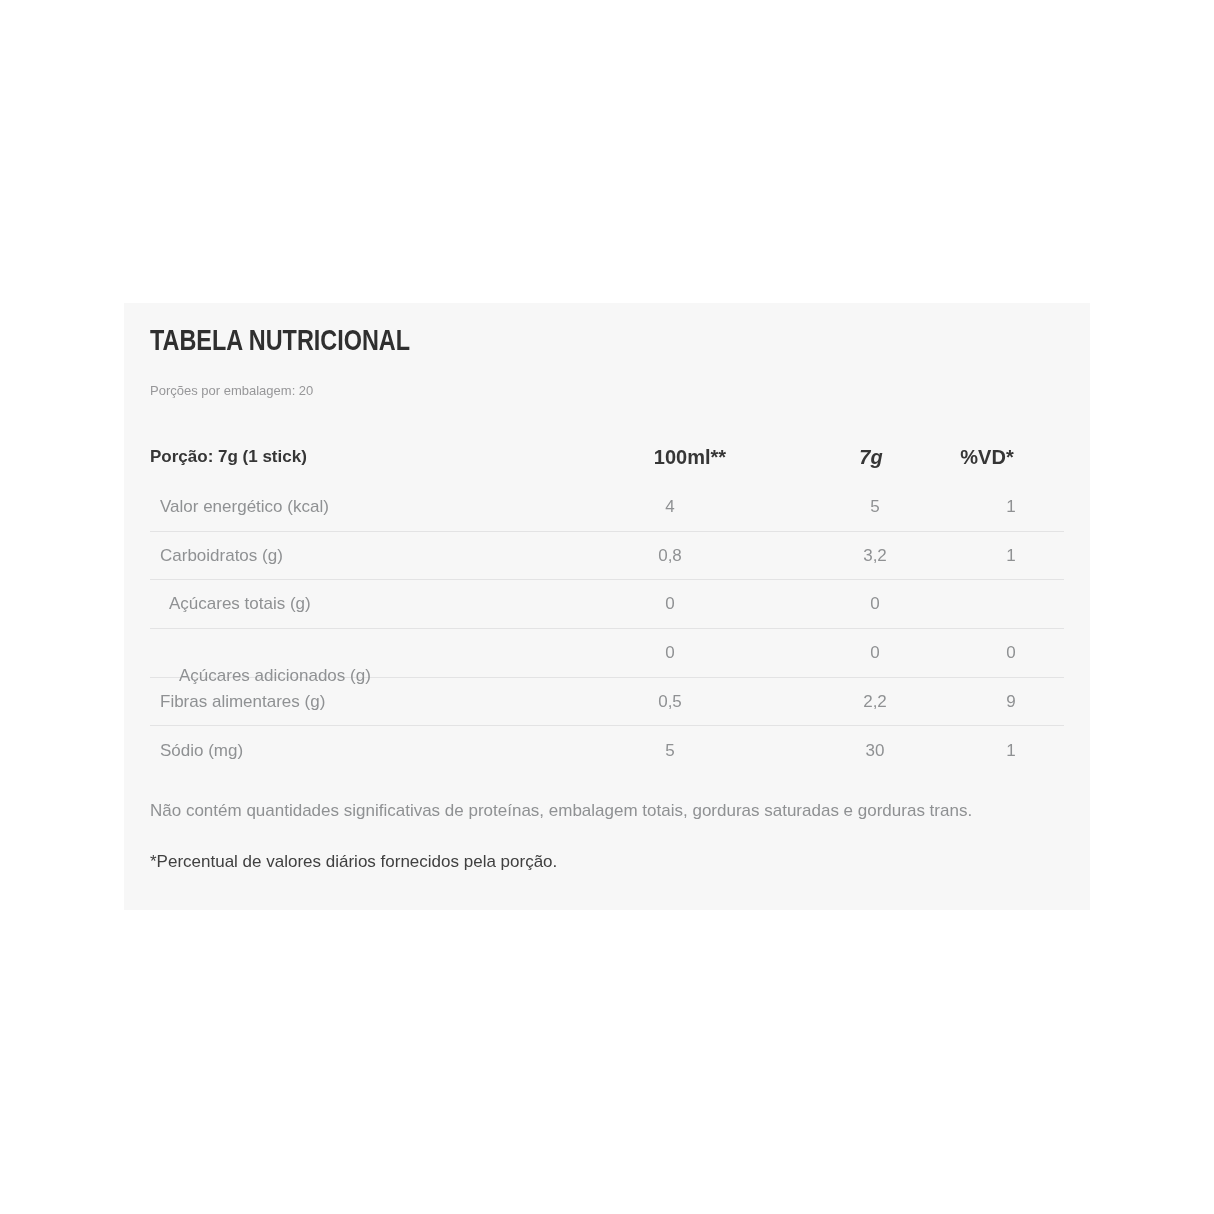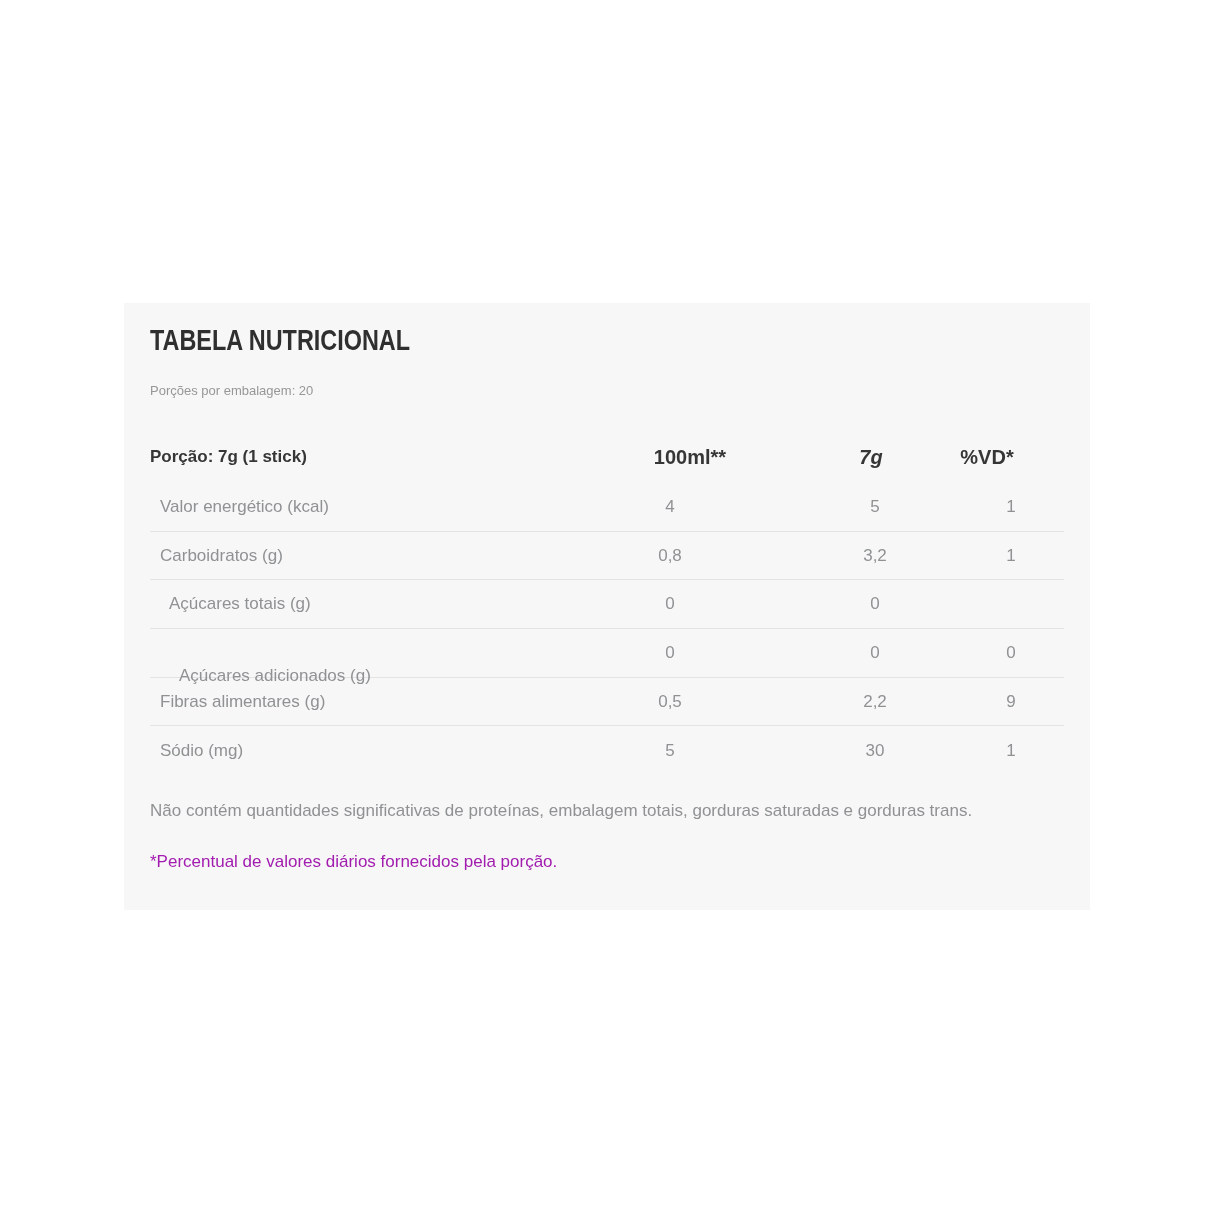--- a/index.html
+++ b/index.html
@@ -87,21 +87,21 @@
   .note {
     margin-top: 27px;
     font-size: 17px;
     line-height: 18px;
     color: #8f9193;
   }
   .fine-print {
     margin-top: 31px;
     font-size: 17px;
     line-height: 22px;
-    color: #a21caf;
+    color: #404040;
   }
 </style>
 </head>
 <body>
 
 <div class="panel">
 
   <h1 class="panel-title">TABELA NUTRICIONAL</h1>
 
   <div class="servings">Porções por embalagem: 20</div>

